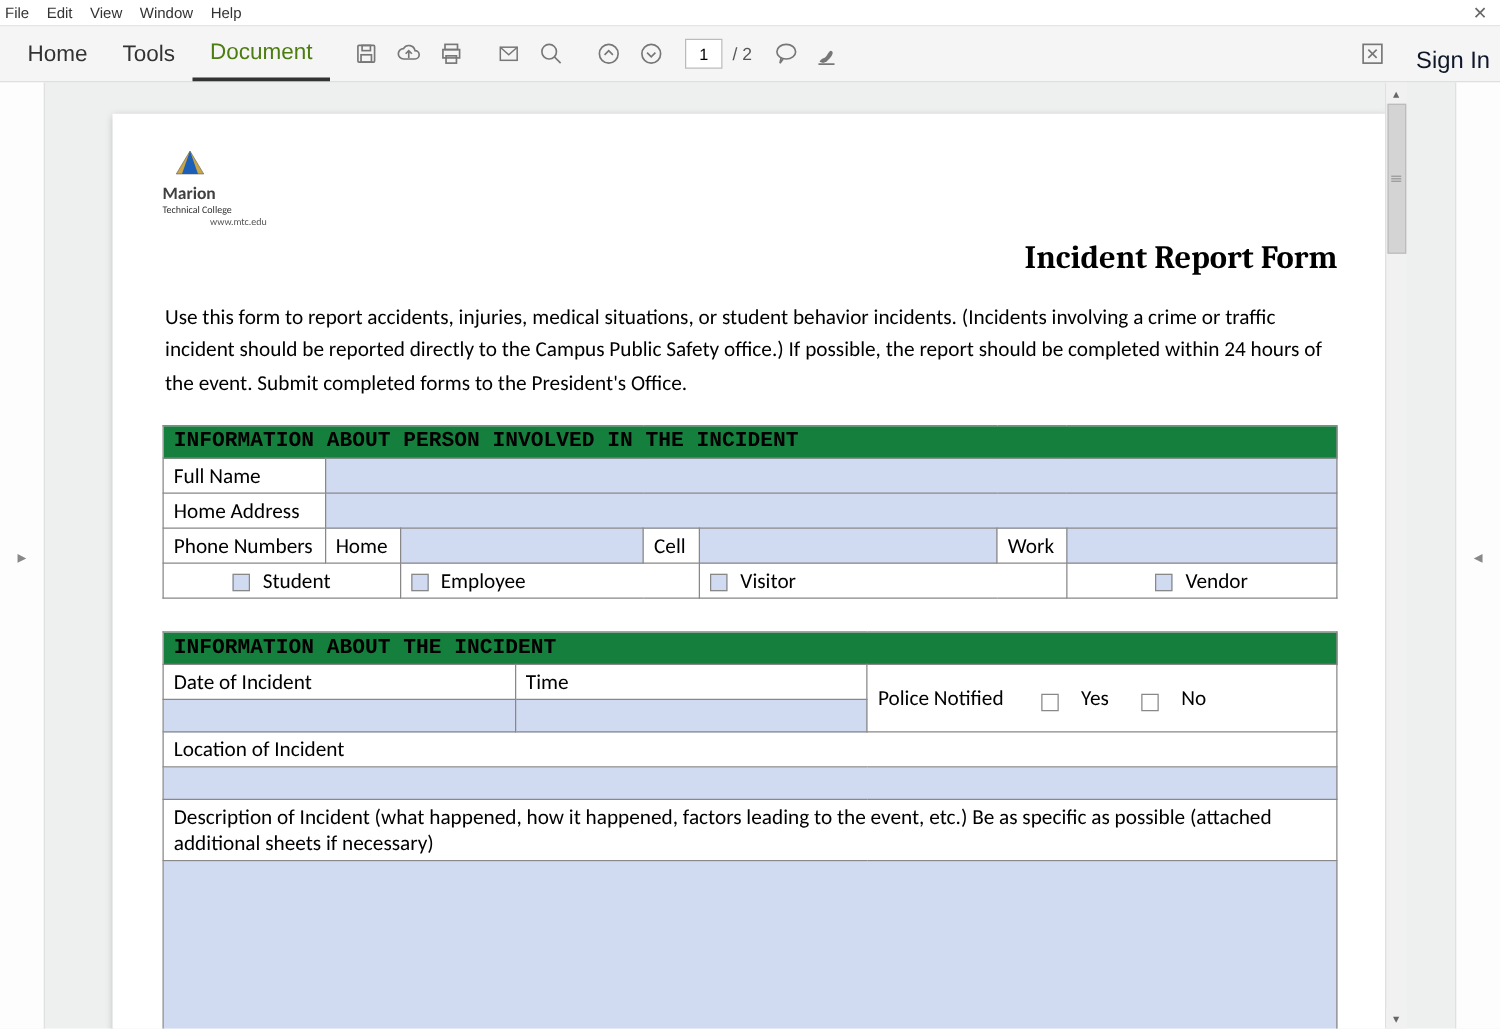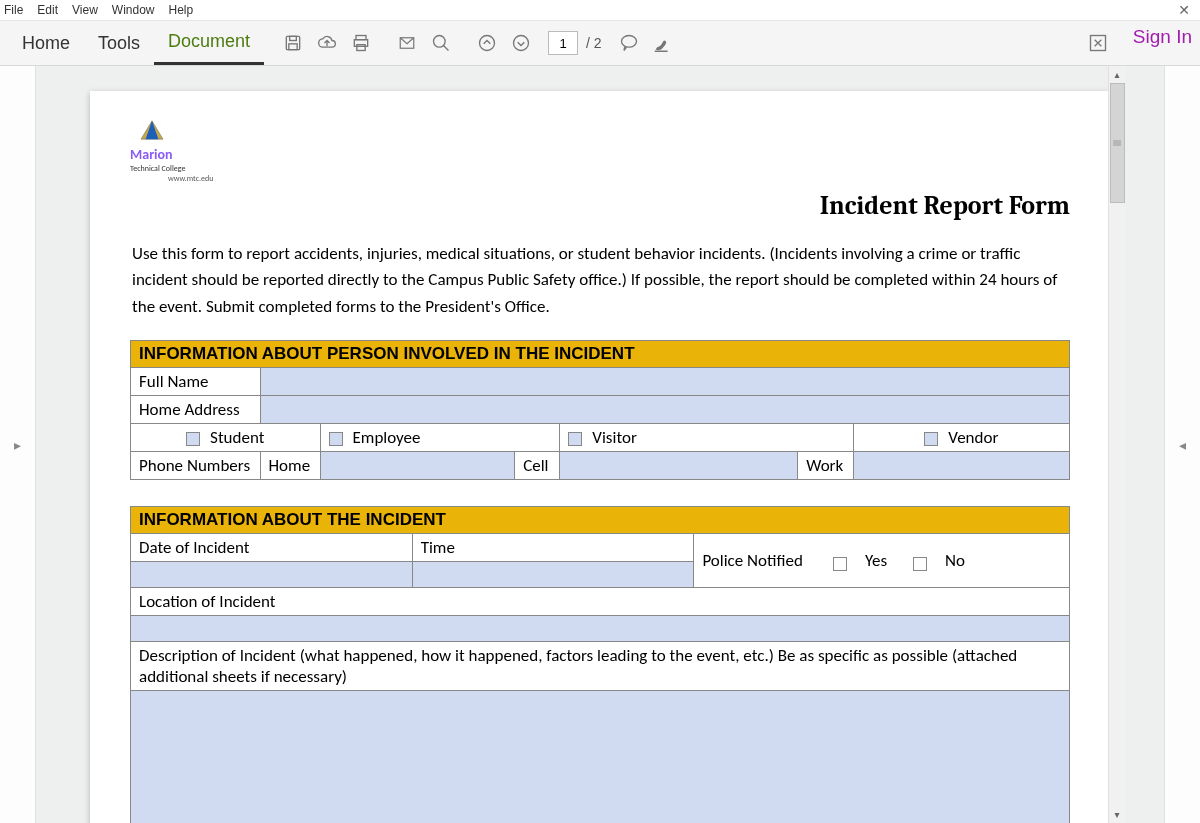--- a/index.html
+++ b/index.html
@@ -45,21 +45,21 @@
   .toolbar svg { stroke: #777; fill: none; stroke-width: 1.6; }
   .toolbar .page-box {
     display: flex; align-items: center; margin: 0 10px;
   }
   .toolbar .page-input {
     width: 30px; height: 24px; text-align: center;
     border: 1px solid #bbb; background: #fff; font-size: 13px;
   }
   .toolbar .page-total { margin-left: 8px; color: #555; font-size: 14px;}
   .toolbar .signin {
-    margin-left: auto; display: flex; align-items: flex-start; font-size: 19px; color: #a21caf;
+    margin-left: auto; display: flex; align-items: flex-end; font-size: 19px; color: #0f172a;
   }
   .toolbar .signin .sq-icon { margin-right: 18px; }
   .workspace {
     display: grid;
     grid-template-columns: 36px 1fr 36px;
     height: calc(823px - 20px - 46px);
     background: #eef0f0;
   }
   .side-tab {
     display: flex; align-items: center; justify-content: center;
@@ -76,38 +76,38 @@
     width: 1020px; min-height: 1200px;
     background: #fff;
     box-shadow: 0 2px 6px rgba(0,0,0,0.25);
     padding: 28px 40px 0 40px;
     font-size: 17px;
     color: #000;
     font-family: Calibri, Arial, sans-serif;
   }
   .logo-block { margin-bottom: 6px;}
   .logo-triangle { width:28px; height:22px; margin-left:8px; }
-  .logo-name { font-weight: bold; color: #8b5cf6; font-size: 14px;}
+  .logo-name { font-weight: bold; color: #404040; font-size: 14px;}
   .logo-sub { font-size: 8px; color: #333; }
   .logo-url { font-size: 8px; color: #555; margin-left: 38px;}
   .form-title {
     text-align: right; font-family: Cambria, Georgia, serif;
     font-weight: bold; font-size: 26px; margin: 8px 0 20px 0;
   }
   .intro { line-height: 1.55; margin-bottom: 20px; padding: 0 2px; }
   table.form-table {
     width: 100%; border-collapse: collapse; margin-bottom: 26px;
   }
   table.form-table td {
     border: 1px solid #888; padding: 3px 8px; vertical-align: middle;
     font-size: 17px; height: 26px;
   }
   td.section-header {
-    background: #eab308; font-weight: bold;
-    font-family: Liberation Sans, sans-serif;
+    background: #15803d; font-weight: bold;
+    font-family: Liberation Mono, monospace;
     font-size: 18px;
   }
   td.label { white-space: nowrap; width: 1%; padding-right: 12px;}
   .pdf-check {
     display: inline-block; width: 14px; height: 14px;
     border: 1.2px solid #888; background: #d0dbf2;
     vertical-align: middle; margin-right: 10px;
   }
   .pdf-check.clear { background: #fff;}
   .fill-cell { background: #d0dbf2; }
@@ -254,33 +254,33 @@
             </tr>
         <tr>
           <td class="label">Full Name</td>
           <td colspan="7" class="fill-cell"></td>
         </tr>
         <tr>
           <td class="label">Home Address</td>
           <td colspan="7" class="fill-cell"></td>
         </tr>
         <tr>
-          <td colspan="2" class="center"><span class="pdf-check"></span><span>Student</span></td>
-          <td colspan="2"><span class="pdf-check"></span><span>Employee</span></td>
-          <td colspan="2"><span class="pdf-check"></span><span>Visitor</span></td>
-          <td colspan="2" class="center"><span class="pdf-check"></span><span>Vendor</span></td>
-        </tr>
-        <tr>
           <td class="label">Phone Numbers</td>
           <td class="label">Home</td>
           <td class="fill-cell" style="width:18%"></td>
           <td class="label">Cell</td>
           <td class="fill-cell" style="width:22%"></td>
           <td class="label">Work</td>
           <td class="fill-cell" colspan="2" style="width:20%"></td>
+        </tr>
+        <tr>
+          <td colspan="2" class="center"><span class="pdf-check"></span><span>Student</span></td>
+          <td colspan="2"><span class="pdf-check"></span><span>Employee</span></td>
+          <td colspan="2"><span class="pdf-check"></span><span>Visitor</span></td>
+          <td colspan="2" class="center"><span class="pdf-check"></span><span>Vendor</span></td>
         </tr>
       </tbody>
         </table>
 
       <table class="form-table">
         <tbody>
             <tr>
               <td class="section-header" colspan="6">INFORMATION ABOUT THE INCIDENT</td>
             </tr>
         <tr>

